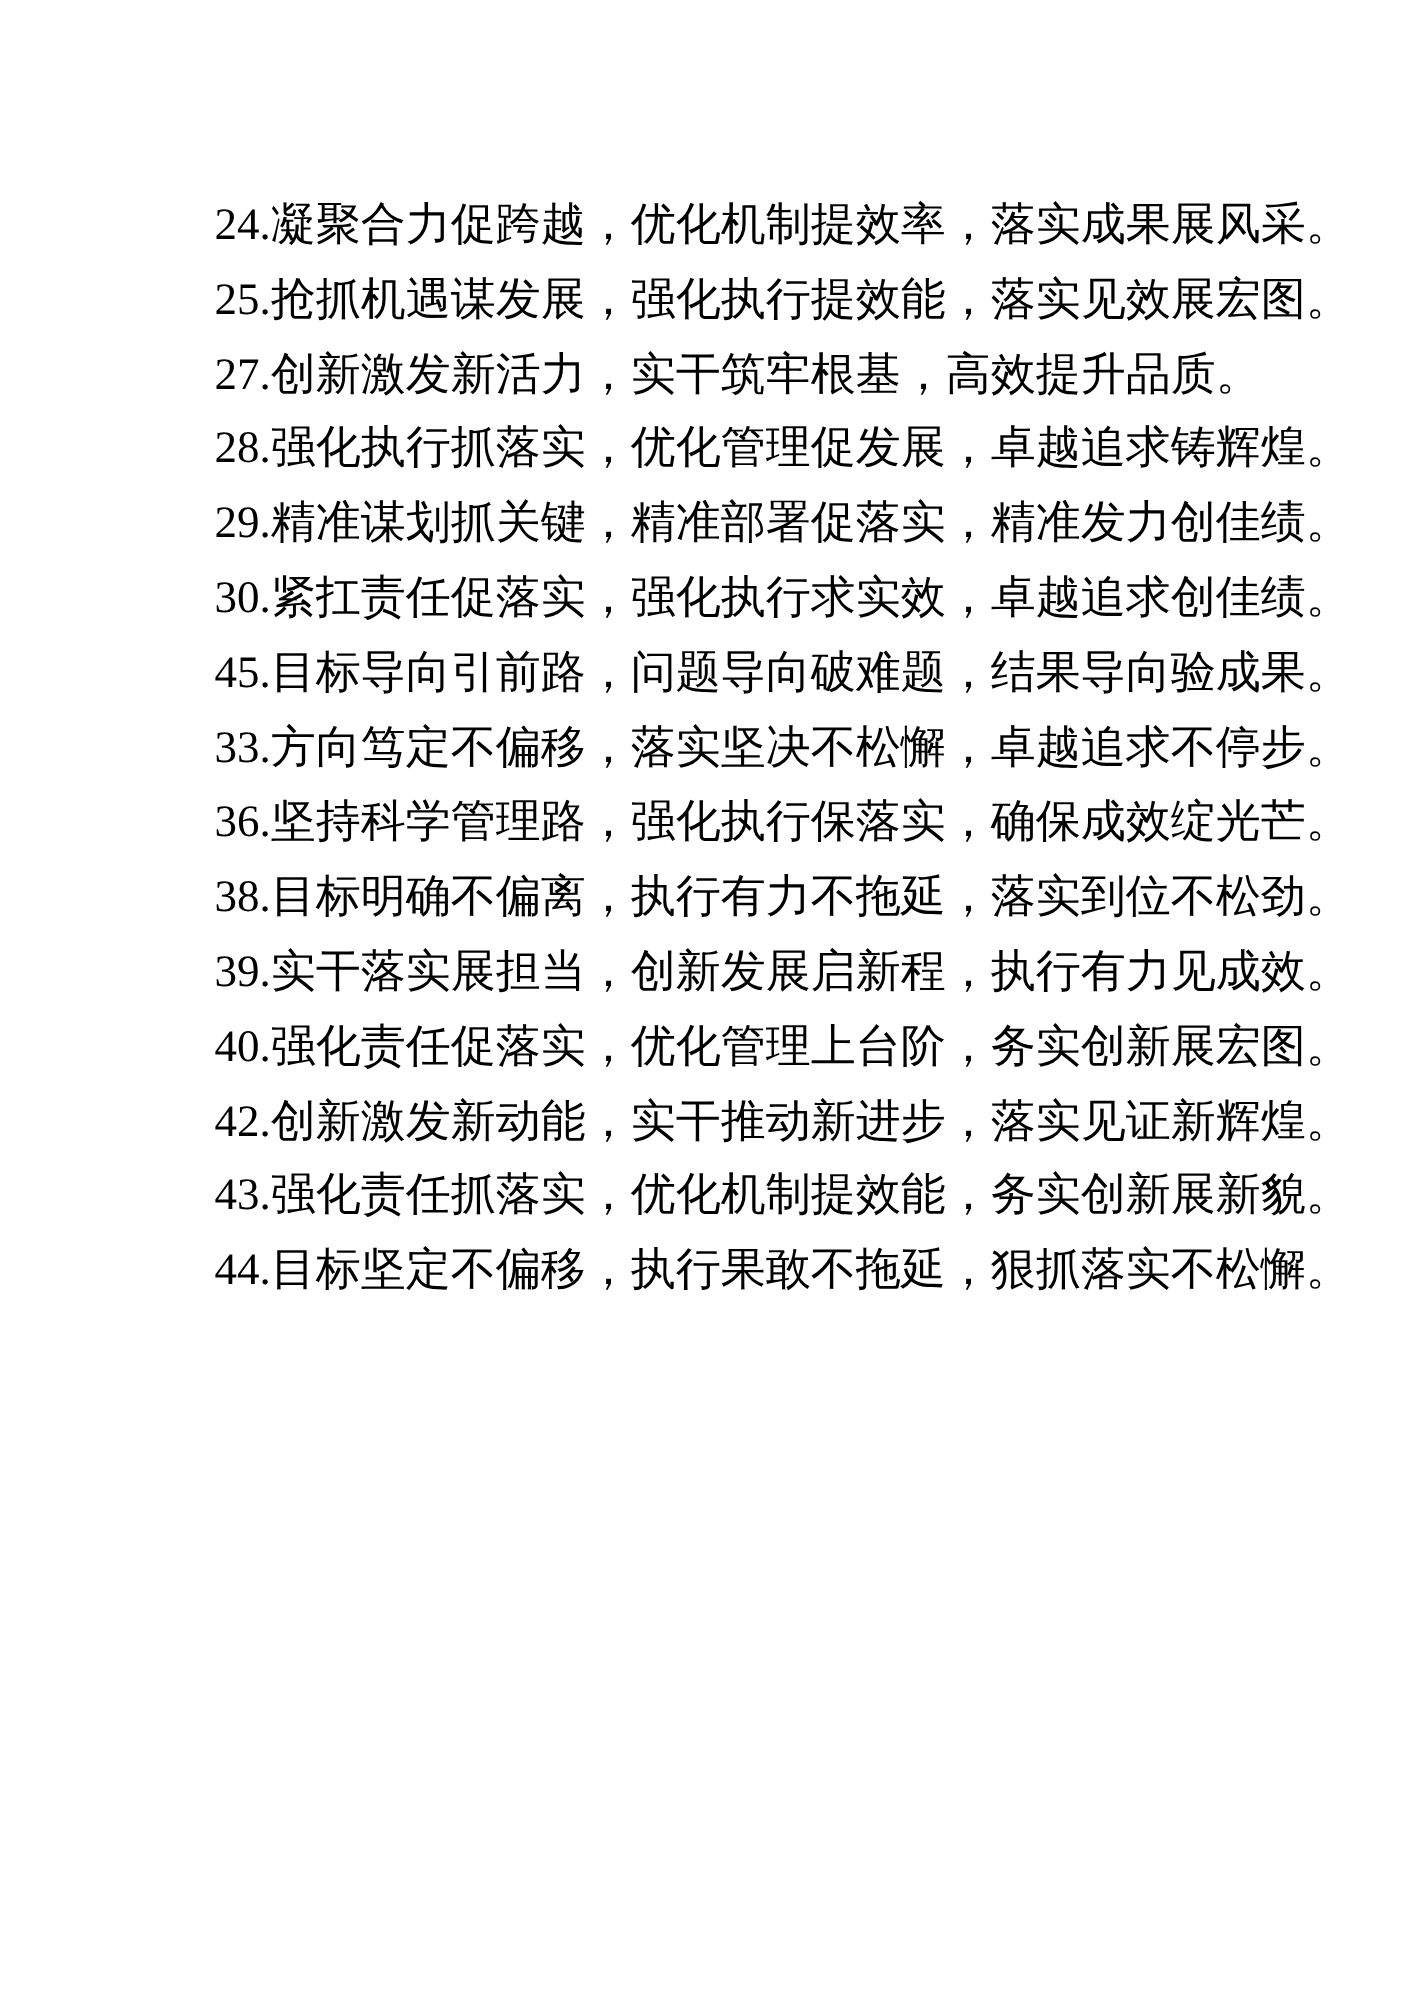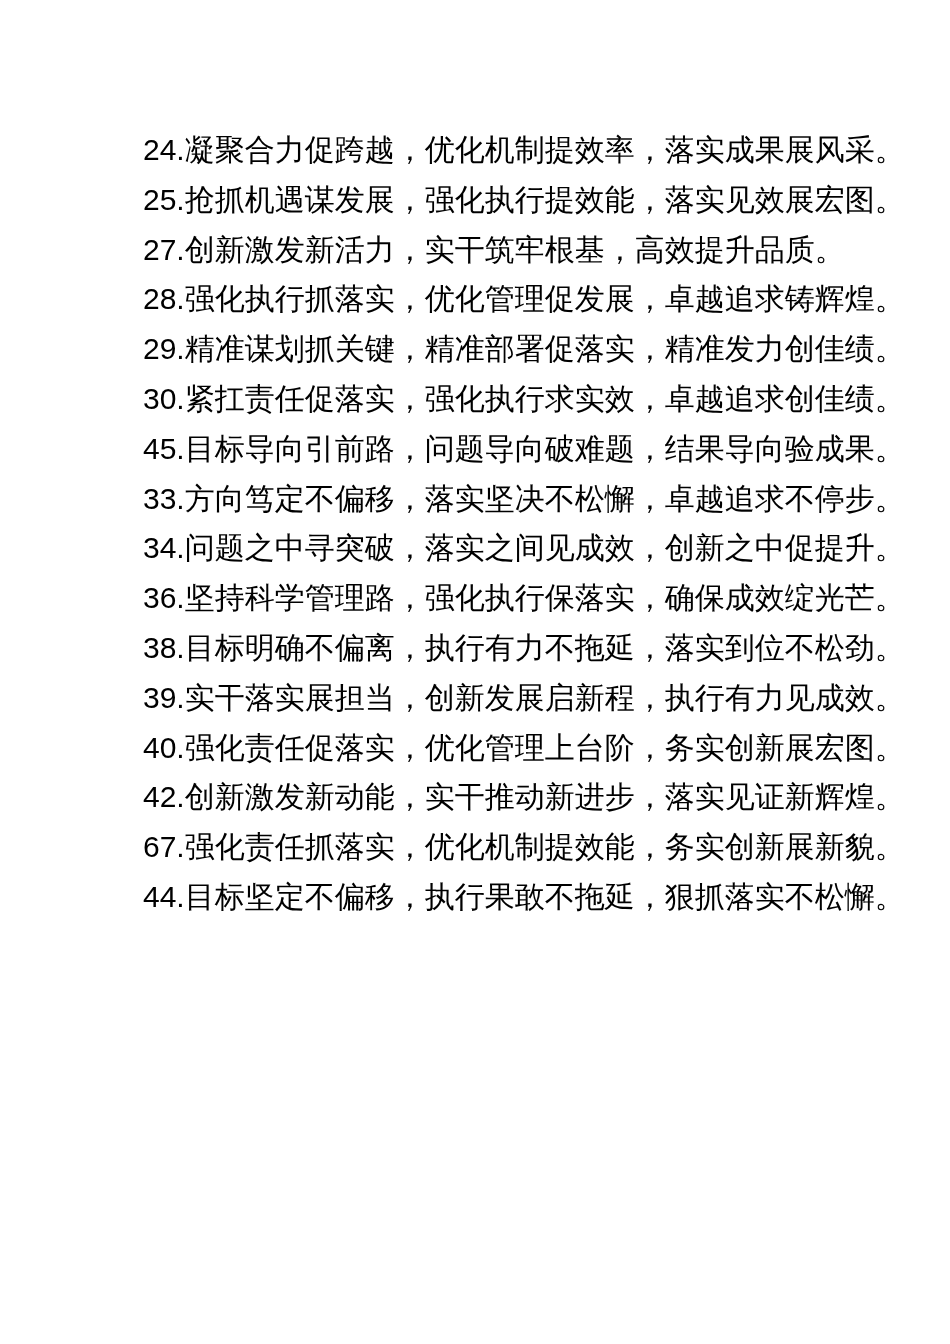--- a/index.html
+++ b/index.html
@@ -6,21 +6,21 @@
     margin: 0;
     padding: 0;
     background: #ffffff;
   }
   .page {
     position: relative;
     width: 950px;
     height: 1344px;
     background: #ffffff;
     overflow: hidden;
-    font-family: Liberation Sans, sans-serif;
+    font-family: Liberation Serif, serif;
   }
   .content {
     position: absolute;
     top: 125px;
     left: 143px;
     right: 60px;
   }
   .line {
     margin: 0;
     padding: 0;
@@ -38,22 +38,21 @@
 <div class="page">
   <div class="content">
       <p class="line">24.凝聚合力促跨越，优化机制提效率，落实成果展风采。</p>
       <p class="line">25.抢抓机遇谋发展，强化执行提效能，落实见效展宏图。</p>
       <p class="line">27.创新激发新活力，实干筑牢根基，高效提升品质。</p>
       <p class="line">28.强化执行抓落实，优化管理促发展，卓越追求铸辉煌。</p>
       <p class="line">29.精准谋划抓关键，精准部署促落实，精准发力创佳绩。</p>
       <p class="line">30.紧扛责任促落实，强化执行求实效，卓越追求创佳绩。</p>
       <p class="line">45.目标导向引前路，问题导向破难题，结果导向验成果。</p>
       <p class="line">33.方向笃定不偏移，落实坚决不松懈，卓越追求不停步。</p>
-      <p class="line">34.问题之中寻突破，落实之间见成效，创新之中促提升。</p>
       <p class="line">36.坚持科学管理路，强化执行保落实，确保成效绽光芒。</p>
       <p class="line">38.目标明确不偏离，执行有力不拖延，落实到位不松劲。</p>
       <p class="line">39.实干落实展担当，创新发展启新程，执行有力见成效。</p>
       <p class="line">40.强化责任促落实，优化管理上台阶，务实创新展宏图。</p>
       <p class="line">42.创新激发新动能，实干推动新进步，落实见证新辉煌。</p>
-      <p class="line">67.强化责任抓落实，优化机制提效能，务实创新展新貌。</p>
+      <p class="line">43.强化责任抓落实，优化机制提效能，务实创新展新貌。</p>
       <p class="line">44.目标坚定不偏移，执行果敢不拖延，狠抓落实不松懈。</p>
     </div>
 </div>
 
 </body></html>

